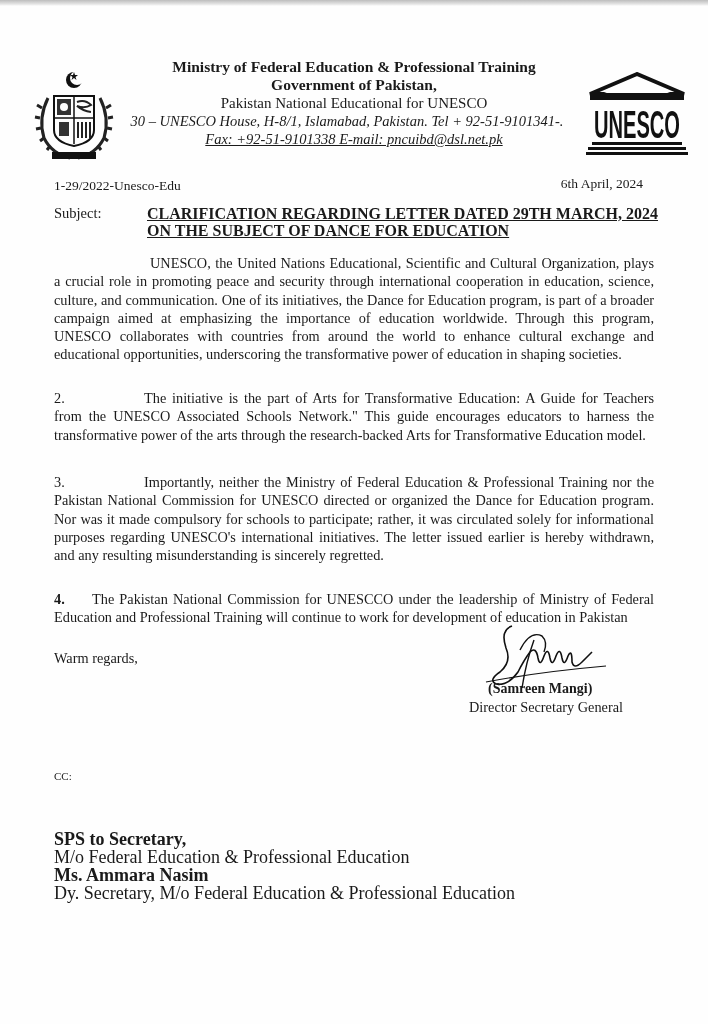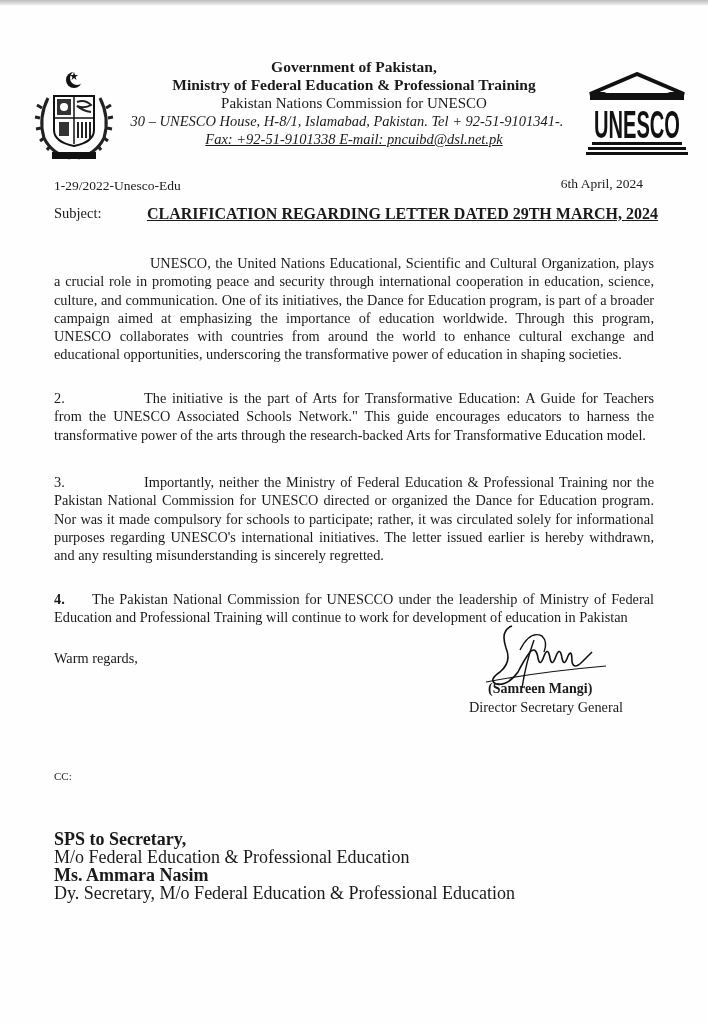--- a/index.html
+++ b/index.html
@@ -174,23 +174,23 @@
     <rect x="23" y="31" width="14" height="16" fill="#333"></rect>
     <circle cx="30" cy="39" r="4" fill="#fefefe"></circle>
     <path d="M43 34 q8 -3 14 3 q-6 4 -14 1 q6 5 14 6" stroke="#222" stroke-width="2" fill="none"></path>
     <rect x="25" y="54" width="10" height="14" fill="#333"></rect>
     <path d="M44 54 v16 M48 54 v16 M52 54 v16 M56 54 v16" stroke="#222" stroke-width="2"></path>
 
     <rect x="18" y="84" width="44" height="7" fill="#111"></rect>
   </svg>
 
   <div class="letterhead">
+    <span class="lh-line lh-ministry">Ministry of Federal Education &amp; Professional Training</span>
     <span class="lh-line lh-gov">Government of Pakistan,</span>
-    <span class="lh-line lh-ministry">Ministry of Federal Education &amp; Professional Training</span>
-    <span class="lh-line lh-commission">Pakistan Nations Commission for UNESCO</span>
+    <span class="lh-line lh-commission">Pakistan National Educational for UNESCO</span>
     <span class="lh-line lh-address">30 – UNESCO House, H-8/1, Islamabad, Pakistan. Tel + 92-51-9101341-.</span>
     <span class="lh-line lh-fax">Fax: +92-51-9101338 E-mail: pncuibd@dsl.net.pk</span>
   </div>
 
   <svg class="unesco-logo" viewBox="0 0 102 84">
 
     <polygon points="51,2 4,22 98,22" fill="none" stroke="#111" stroke-width="4"></polygon>
     <polygon points="51,9 18,21 84,21" fill="#fefefe"></polygon>
     <rect x="4" y="24" width="94" height="4" fill="#111"></rect>
 
@@ -200,20 +200,21 @@
     <rect x="2" y="75" width="98" height="3" fill="#111"></rect>
     <rect x="0" y="80" width="102" height="3" fill="#111"></rect>
   </svg>
 
   <div class="ref">1-29/2022-Unesco-Edu</div>
   <div class="date">6th April, 2024</div>
 
   <div class="subject-label">Subject:</div>
   <div class="subject-text">
     <span>CLARIFICATION REGARDING LETTER DATED 29TH MARCH, 2024</span>
+    <span>ON THE SUBJECT OF DANCE FOR EDUCATION</span>
   </div>
 
   <div class="para p1">
     <span>UNESCO, the United Nations Educational, Scientific and Cultural Organization, plays a crucial role in promoting peace and security through international cooperation in education, science, culture, and communication. One of its initiatives, the Dance for Education program, is part of a broader campaign aimed at emphasizing the importance of education worldwide. Through this program, UNESCO collaborates with countries from around the world to enhance cultural exchange and educational opportunities, underscoring the transformative power of education in shaping societies.</span>
   </div>
 
   <div class="para p2">
     <span class="para-num">2.</span><span>The initiative is the part of Arts for Transformative Education: A Guide for Teachers from the UNESCO Associated Schools Network." This guide encourages educators to harness the transformative power of the arts through the research-backed Arts for Transformative Education model.</span>
   </div>
 

